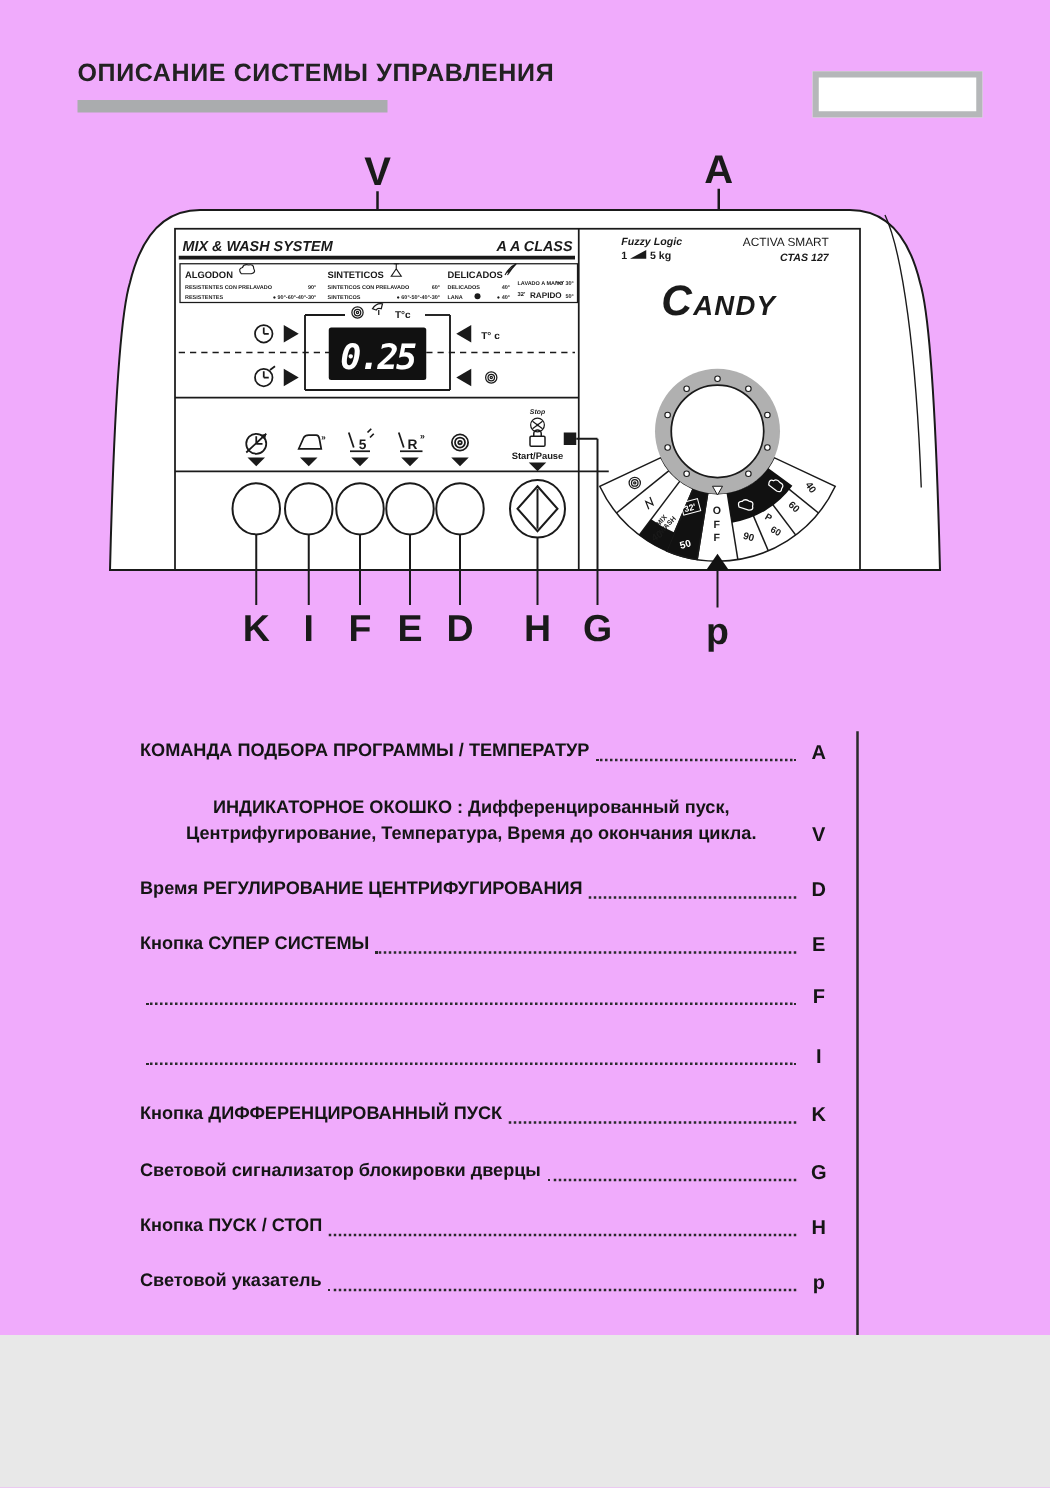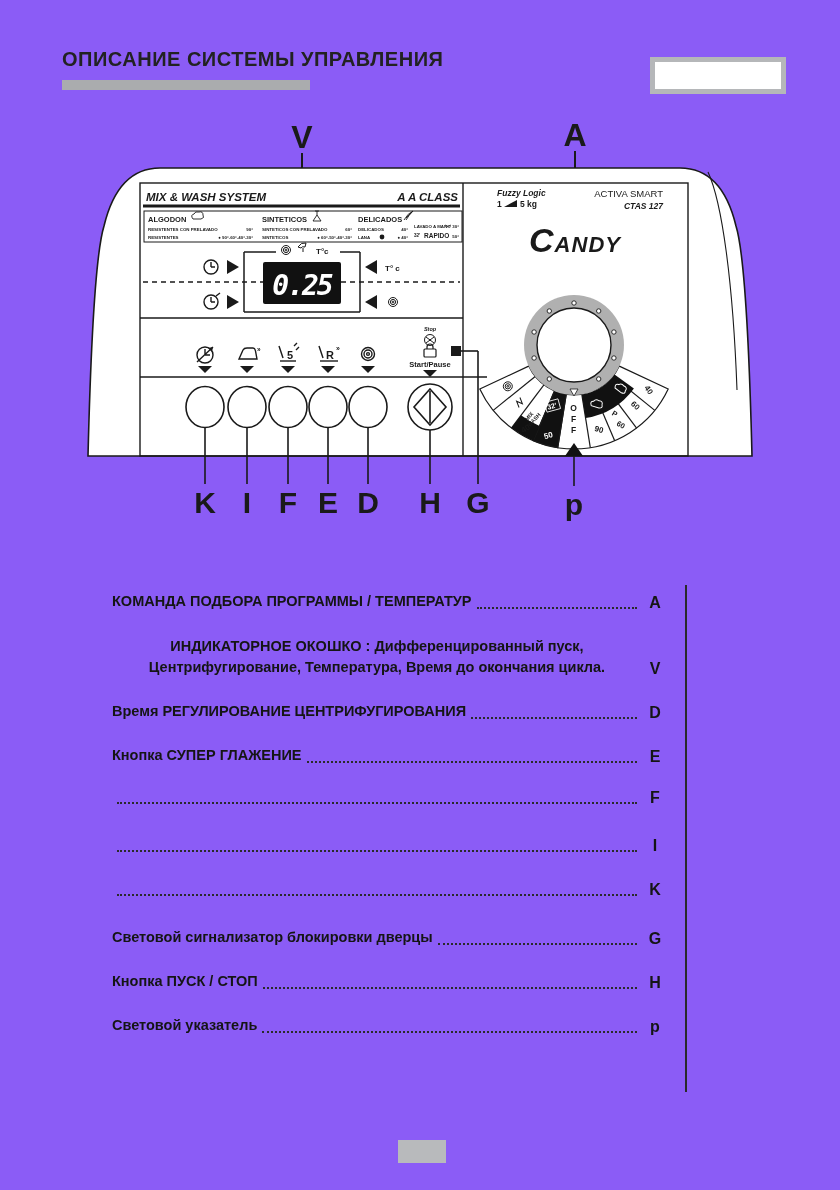--- a/index.html
+++ b/index.html
@@ -1,16 +1,16 @@
 <!DOCTYPE html>
 <html><head>
 <meta charset="utf-8">
 <style>
   html,body{margin:0;padding:0;background:#e8e8e8;}
-  #page{position:relative;width:840px;height:1190px;background:#8b5cf6;overflow:hidden;
+  #page{position:relative;width:840px;height:1068px;background:#f0abfc;overflow:hidden;
         font-family:"Liberation Sans",sans-serif;color:#151515;}
   #title{position:absolute;left:62px;top:48px;font:700 20px "Liberation Sans",sans-serif;
          letter-spacing:.5px;color:#222;}
   #title-bar{position:absolute;left:62px;top:80px;width:248px;height:10px;background:#aaacae;}
   #corner-box{position:absolute;left:650px;top:57px;width:126px;height:27px;
               border:5px solid #b5b7b9;background:#fff;}
   #diagram{position:absolute;left:0;top:0;width:840px;height:540px;}
   .lrow{position:absolute;left:112px;width:556px;display:flex;align-items:flex-end;
         font:600 14.5px/1.45 "Liberation Sans",sans-serif;color:#151515;}
   .lrow .lbl{white-space:nowrap;}
@@ -286,33 +286,34 @@
       <div>Центрифугирование, Температура, Время до окончания цикла.</div>
     </span>
     <span class="letter">V</span>
   </div>
   <div class="lrow" style="top:701px">
     <span class="lbl">Время РЕГУЛИРОВАНИЕ  ЦЕНТРИФУГИРОВАНИЯ</span>
     <span class="dots"></span>
     <span class="letter">D</span>
   </div>
   <div class="lrow" style="top:745px">
-    <span class="lbl">Кнопка СУПЕР ГЛАЖЕНИЕ</span>
+    <span class="lbl">Кнопка СУПЕР СИСТЕМЫ</span>
     <span class="dots"></span>
     <span class="letter">E</span>
   </div>
   <div class="lrow" style="top:789px">
     <span class="dots"></span>
     <span class="letter">F</span>
   </div>
   <div class="lrow" style="top:837px">
     <span class="dots"></span>
     <span class="letter">I</span>
   </div>
   <div class="lrow" style="top:881px">
+    <span class="lbl">Кнопка ДИФФЕРЕНЦИРОВАННЫЙ ПУСК</span>
     <span class="dots"></span>
     <span class="letter">K</span>
   </div>
   <div class="lrow" style="top:927px">
     <span class="lbl">Световой сигнализатор блокировки дверцы</span>
     <span class="dots"></span>
     <span class="letter">G</span>
   </div>
   <div class="lrow" style="top:971px">
     <span class="lbl">Кнопка ПУСК / СТОП</span>

